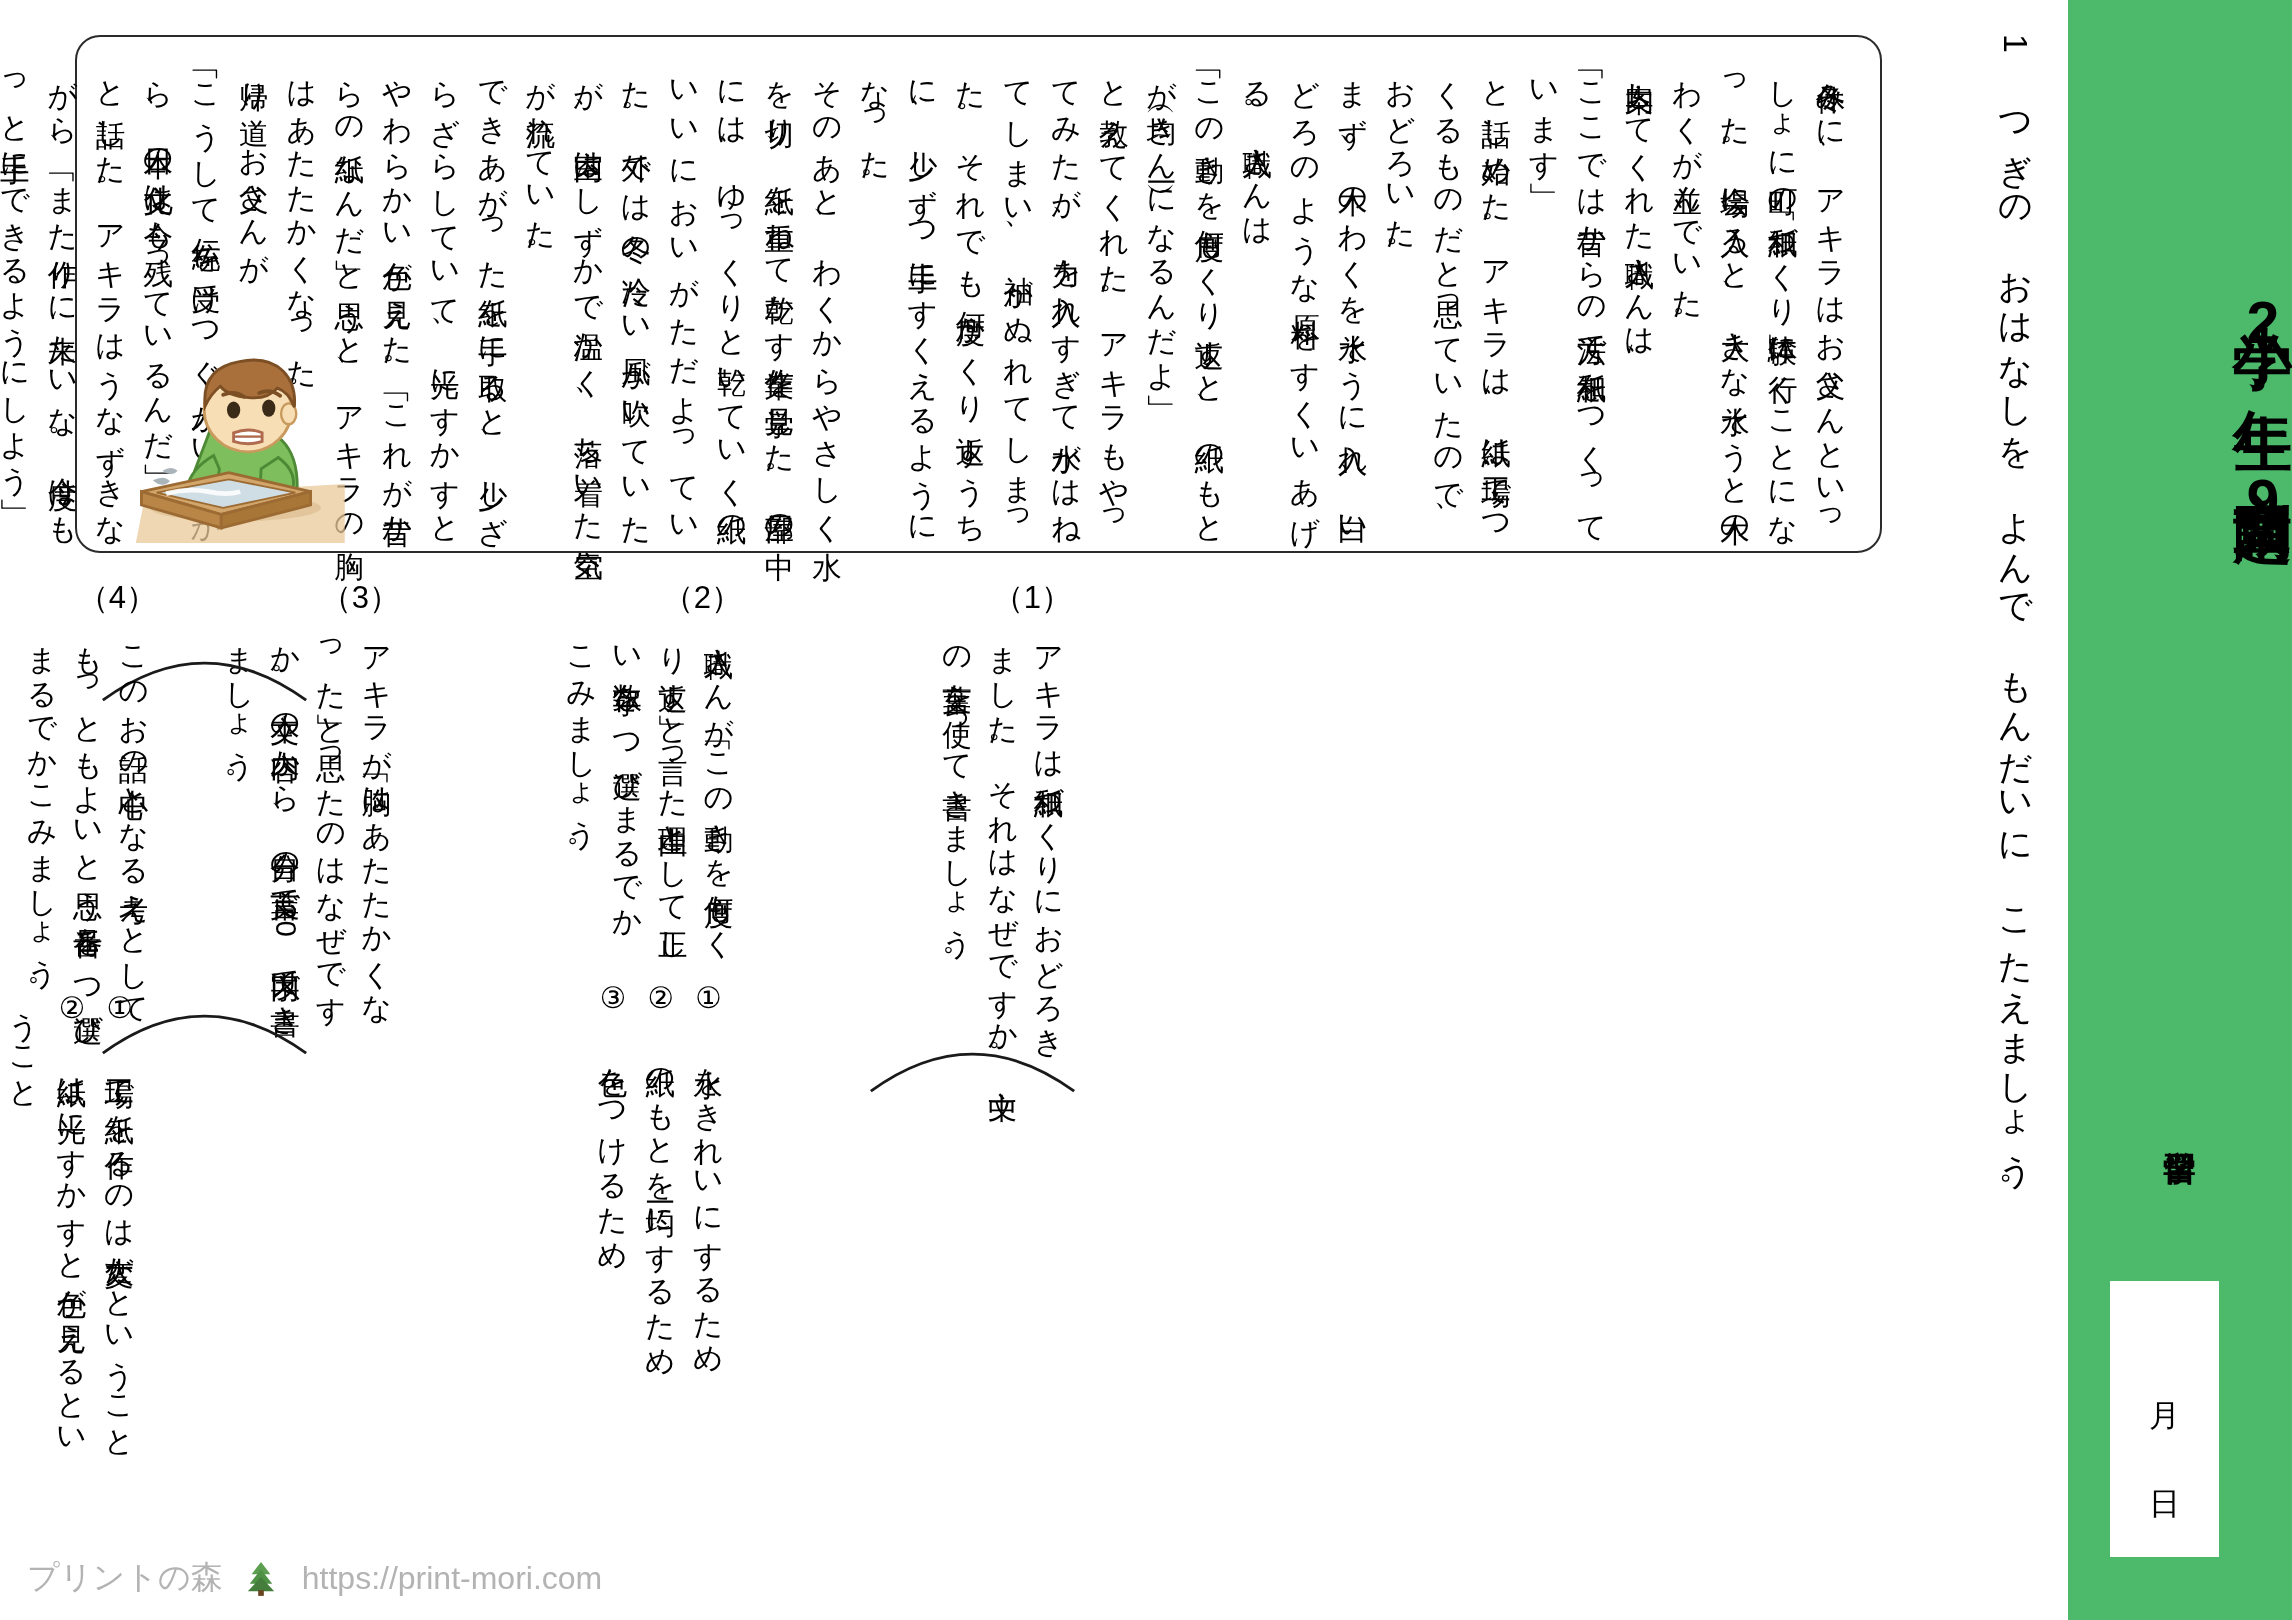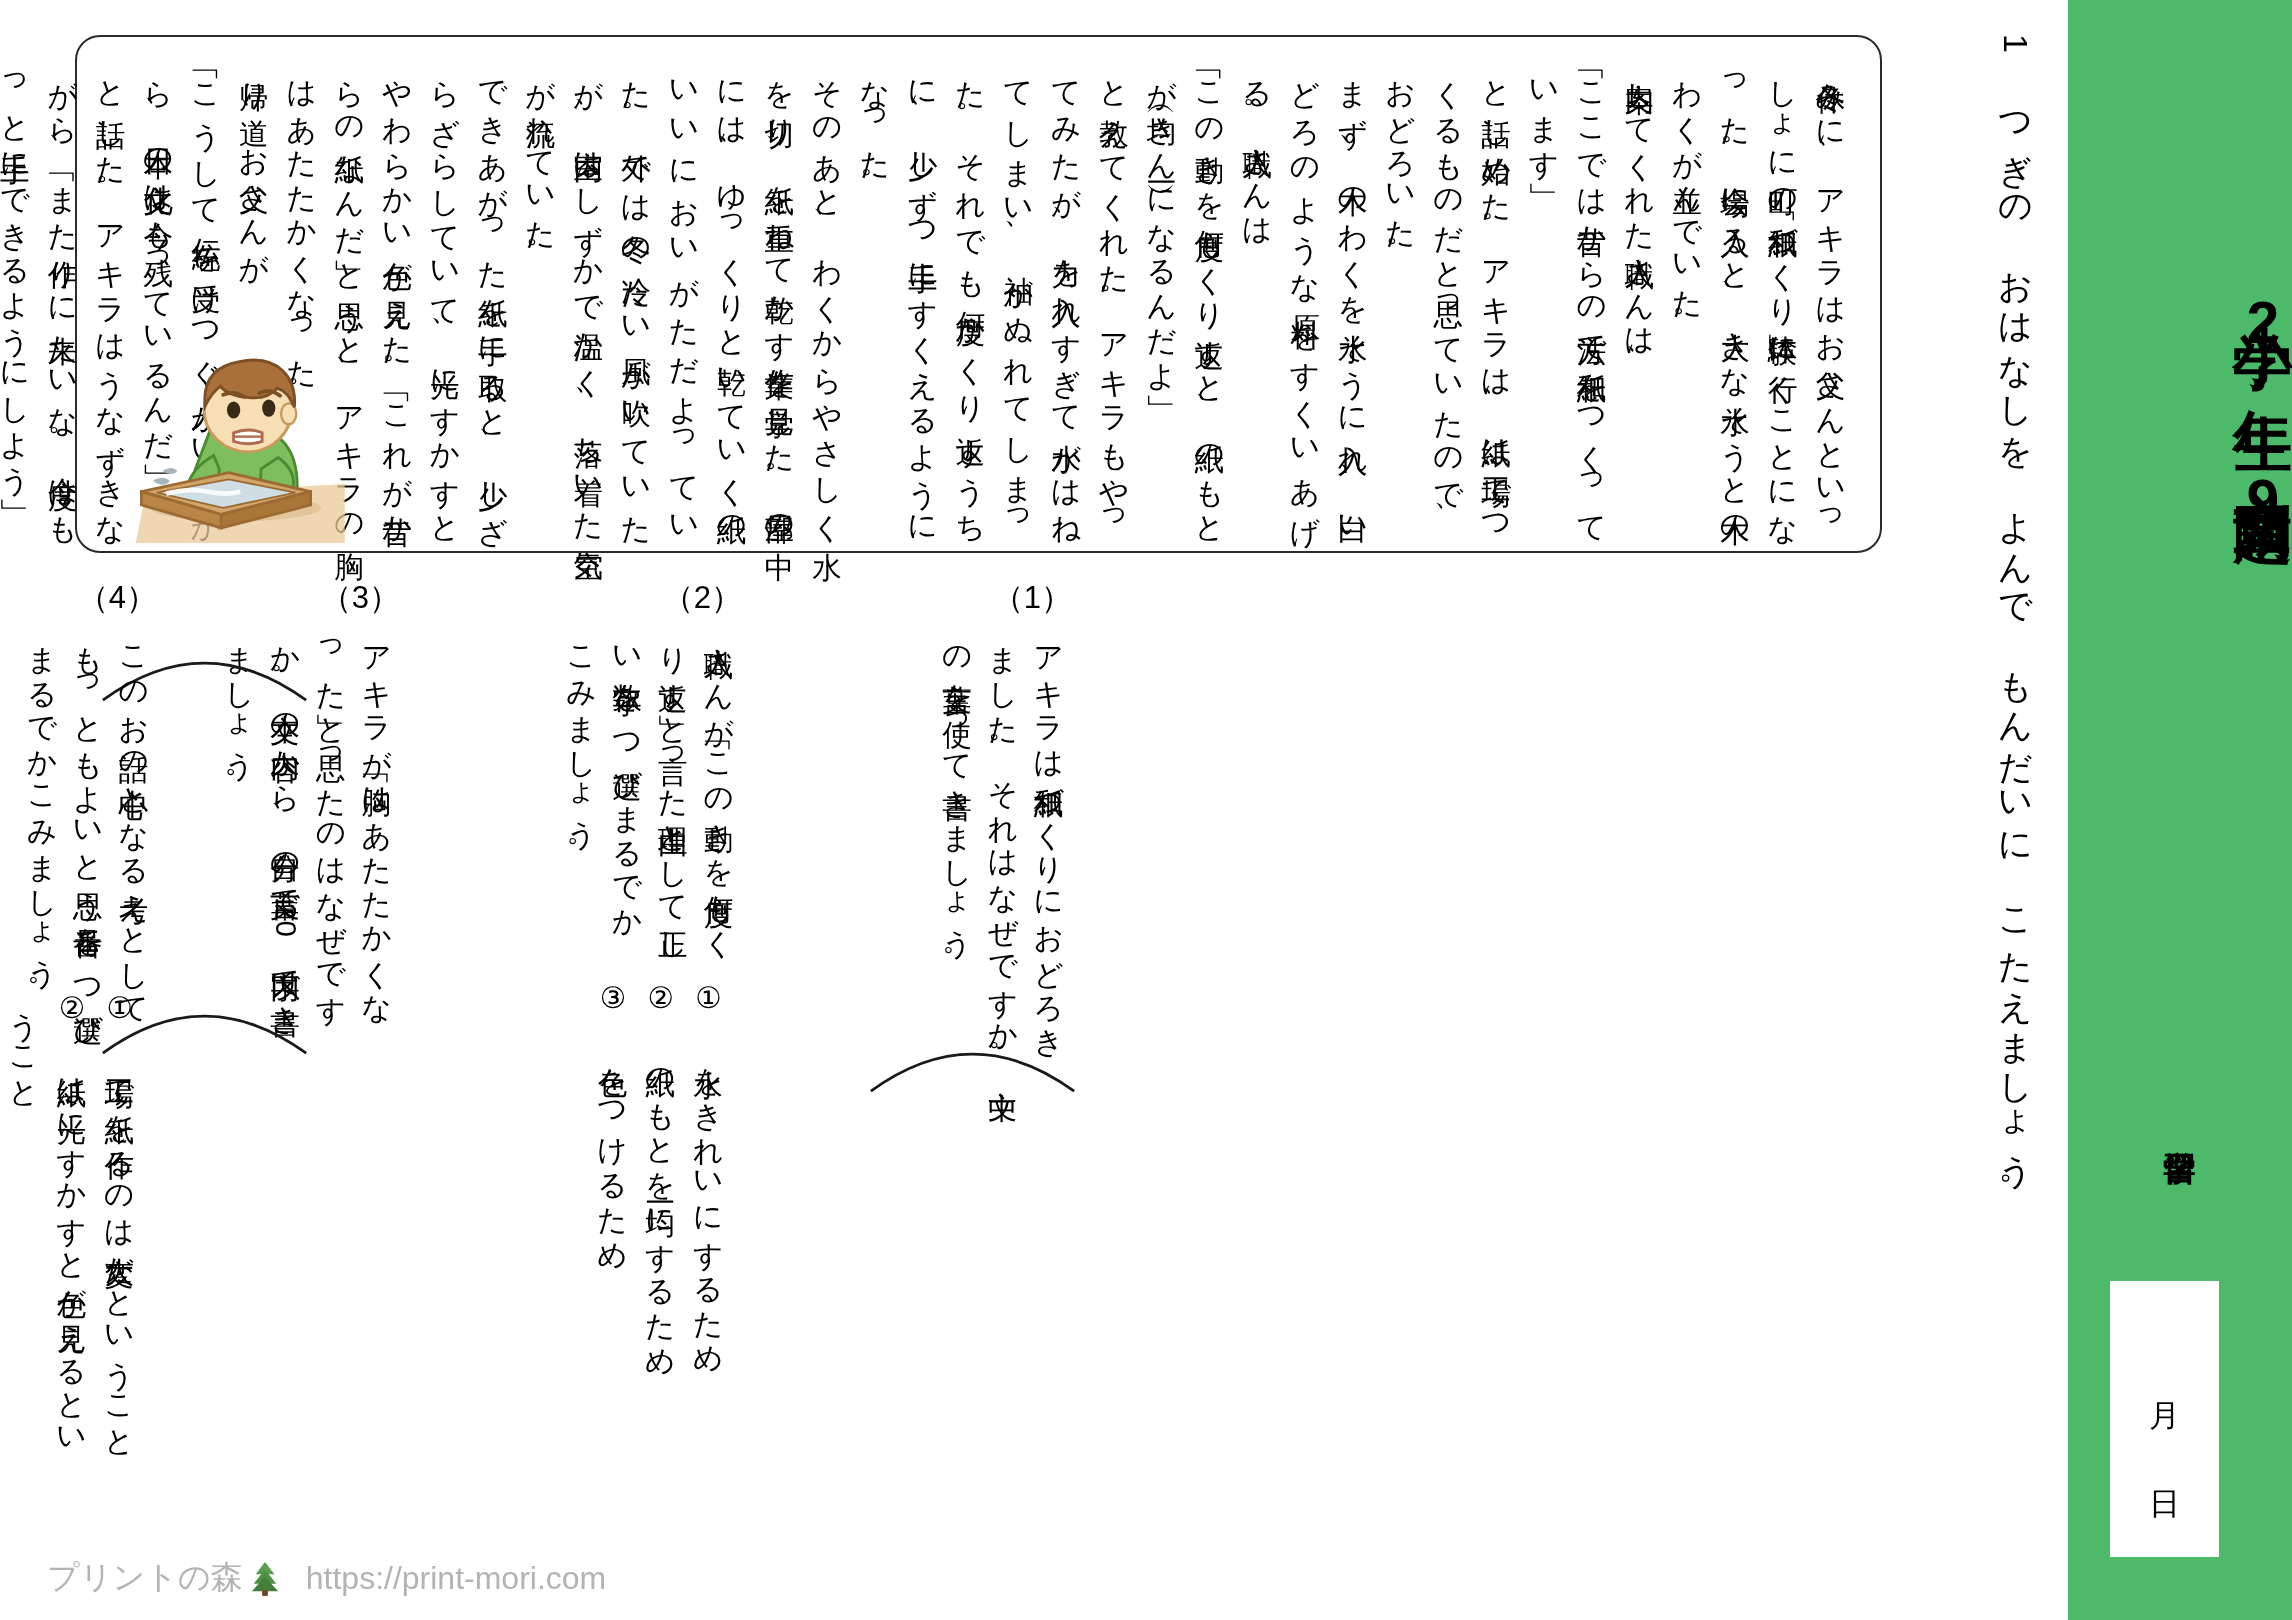--- a/index.html
+++ b/index.html
@@ -205,21 +205,21 @@
     position: absolute;
     left: 27px;
     bottom: 21px;
     display: flex;
     align-items: center;
     gap: 25px;
     color: #b3b3b3;
     font-size: 32px;
     white-space: nowrap;
   }
-  #footer .brand { display: flex; align-items: center; gap: 6px; margin-left: 20px; }
+  #footer .brand { display: flex; align-items: center; gap: 22px; }
   #tree-icon { display: inline-block; width: 32px; height: 36px; }
 </style>
 </head>
 <body>
 
 <div id="sheet">
 
   <div id="problem-heading">1　つぎの　おはなしを　よんで　もんだいに　こたえましょう。</div>
 
   <div id="passage-box">

